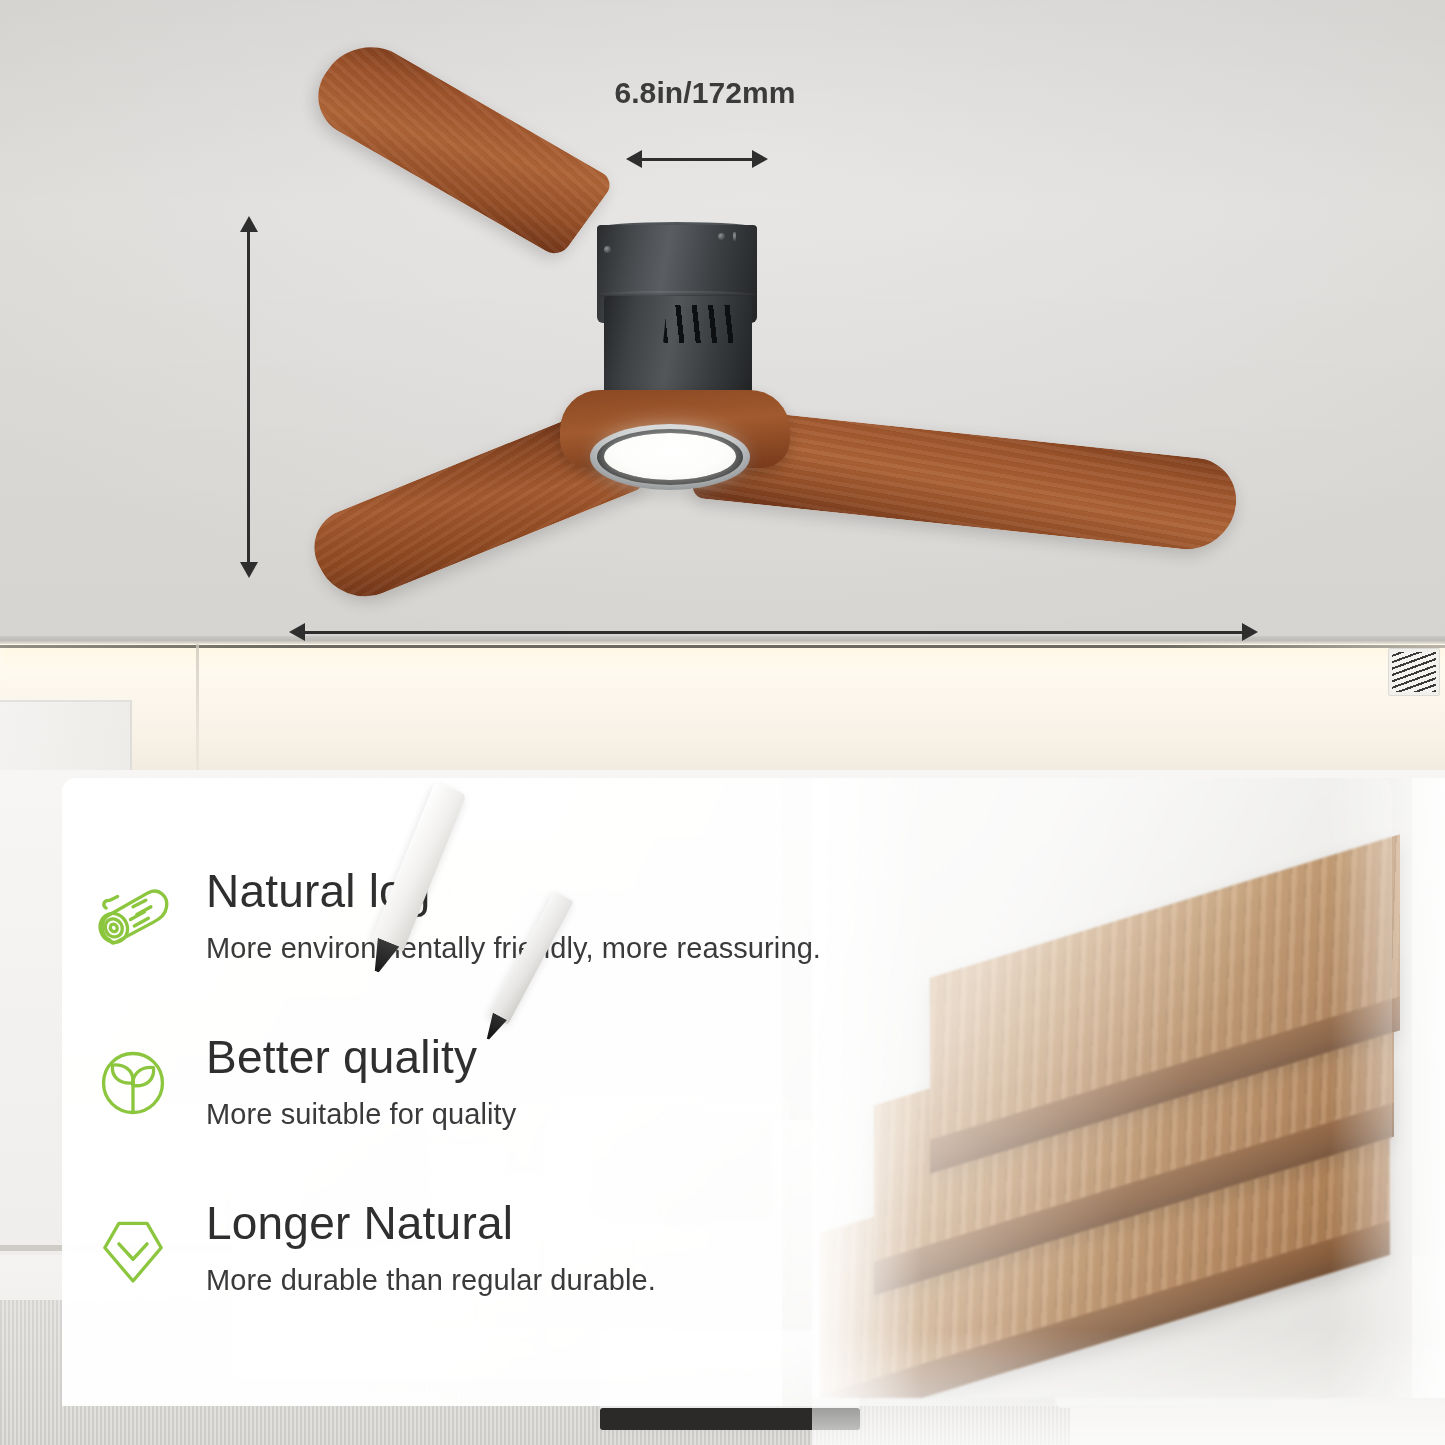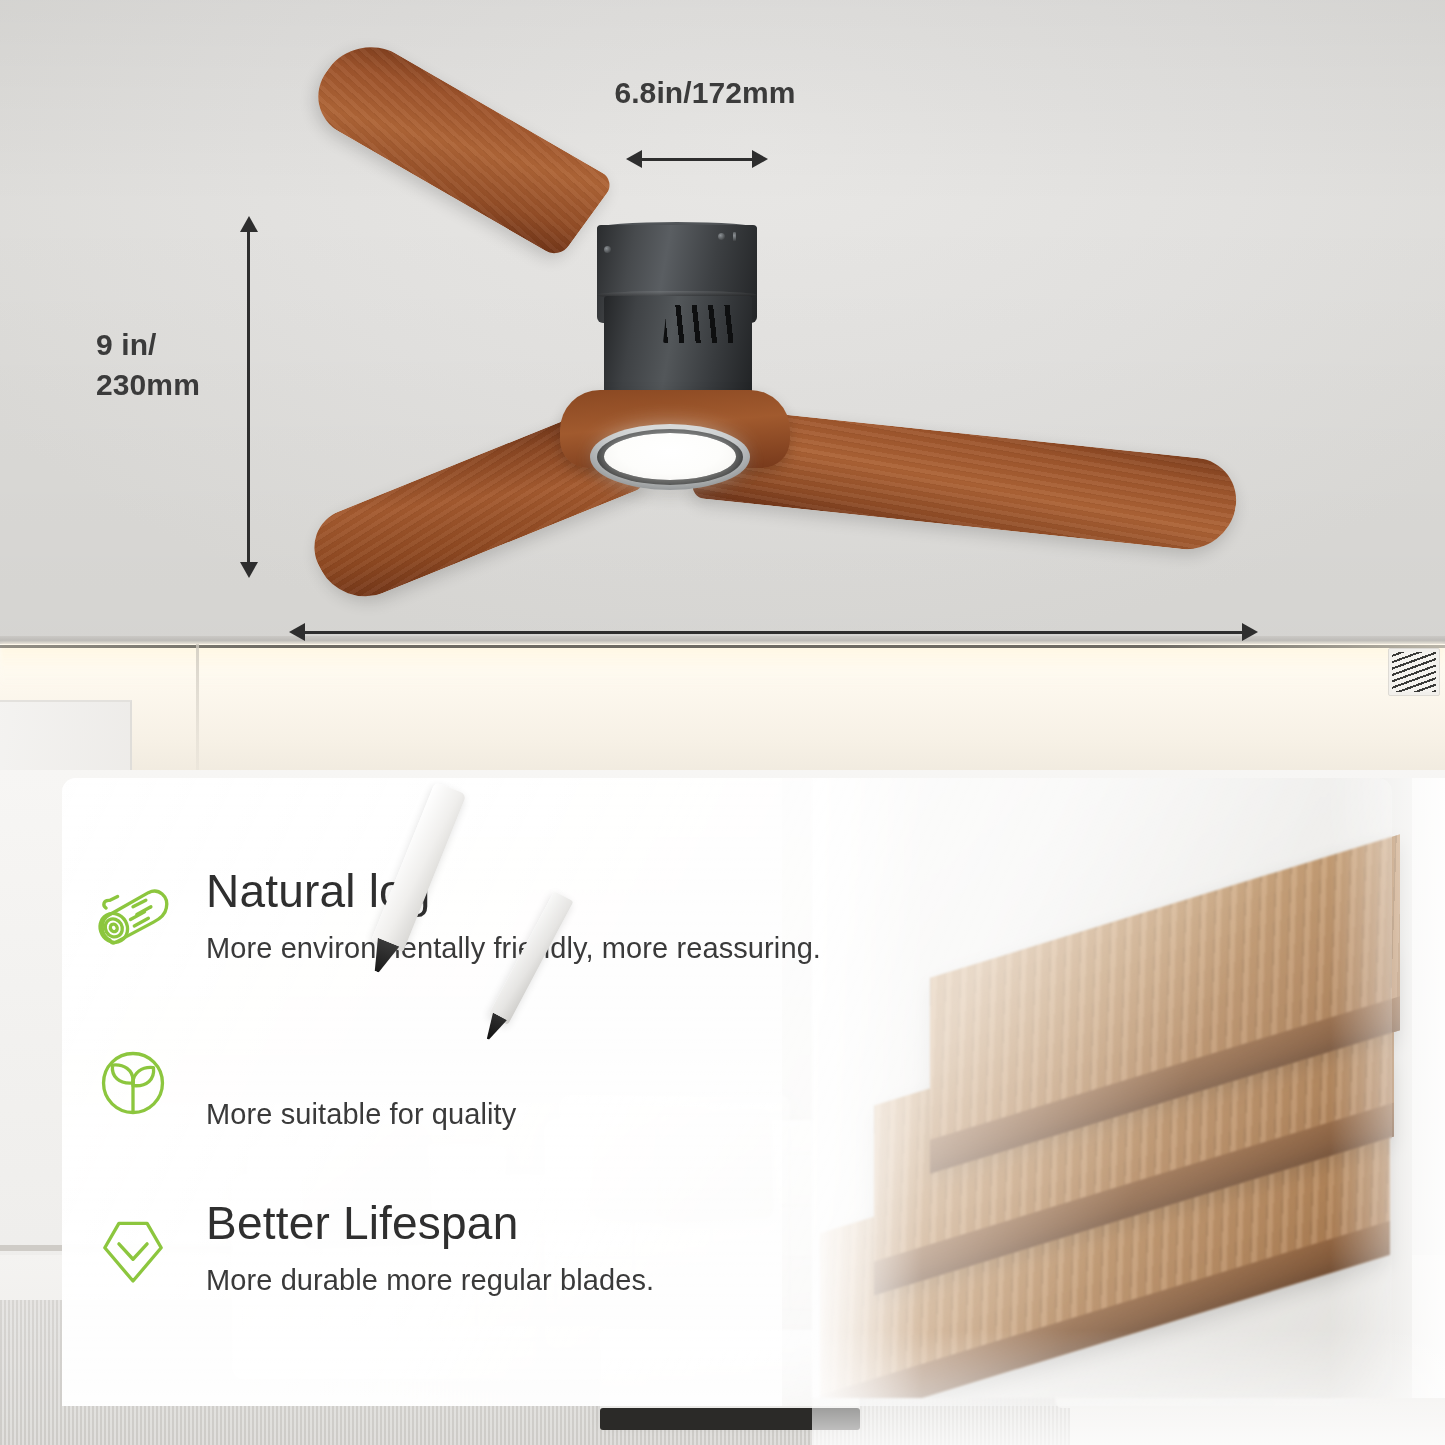--- a/index.html
+++ b/index.html
@@ -392,22 +392,20 @@
     <div class="led-bezel"></div>
     <div class="led-ring"></div>
     <div class="led-panel"></div>
   </div>
 
   <div class="dim-label" id="dim-top-label">6.8in/172mm</div>
   <div class="arrow-line arr-h ah-top"></div>
   <div class="tri tri-l ah-top-l"></div>
   <div class="tri tri-r ah-top-r"></div>
 
-  <div class="dim-label" id="dim-left-label">9 in/
-230mm</div>
   <div class="arrow-line arr-v av-left"></div>
   <div class="tri tri-u av-l-u"></div>
   <div class="tri tri-d av-l-d"></div>
 
   <div class="arrow-line arr-h ah-bot"></div>
   <div class="tri tri-l ah-bot-l"></div>
   <div class="tri tri-r ah-bot-r"></div>
 
   <div class="plank-photo">
     <div class="pp-bg"></div>
@@ -460,29 +458,30 @@
 
     <div class="feature-row">
       <div class="f-icon">
         <svg viewBox="0 0 64 64" width="82" height="82" fill="none" stroke="#8CC63E" stroke-width="2.6" stroke-linecap="round" stroke-linejoin="round">
           <circle cx="32" cy="32" r="23"></circle>
           <path d="M32 54 L32 30"></path>
           <path d="M32 30 C32 22 25 17 16 18 C15 27 21 33 32 32 Z"></path>
           <path d="M32 32 C32 24 39 19 48 20 C49 29 43 35 32 34 Z"></path>
         </svg>
       </div>
+      <div class="f-title">Better quality</div>
       <div class="f-sub">More suitable for quality</div>
     </div>
 
     <div class="feature-row">
       <div class="f-icon">
         <svg viewBox="0 0 64 64" width="82" height="82" fill="none" stroke="#8CC63E" stroke-width="2.6" stroke-linecap="round" stroke-linejoin="round">
           <path d="M21 12 L43 12 L54 31 L32 57 L10 31 Z"></path>
           <path d="M21 28 L32 40 L43 28"></path>
         </svg>
       </div>
-      <div class="f-title">Better Lifespan</div>
-      <div class="f-sub">More durable more regular blades.</div>
+      <div class="f-title">Longer Natural</div>
+      <div class="f-sub">More durable than regular durable.</div>
     </div>
 
   </div>
 
 </div>
 
 </body></html>

